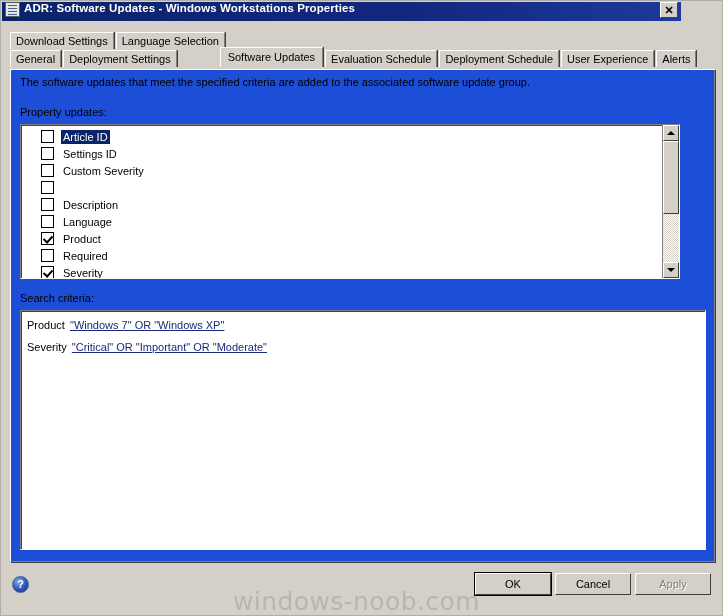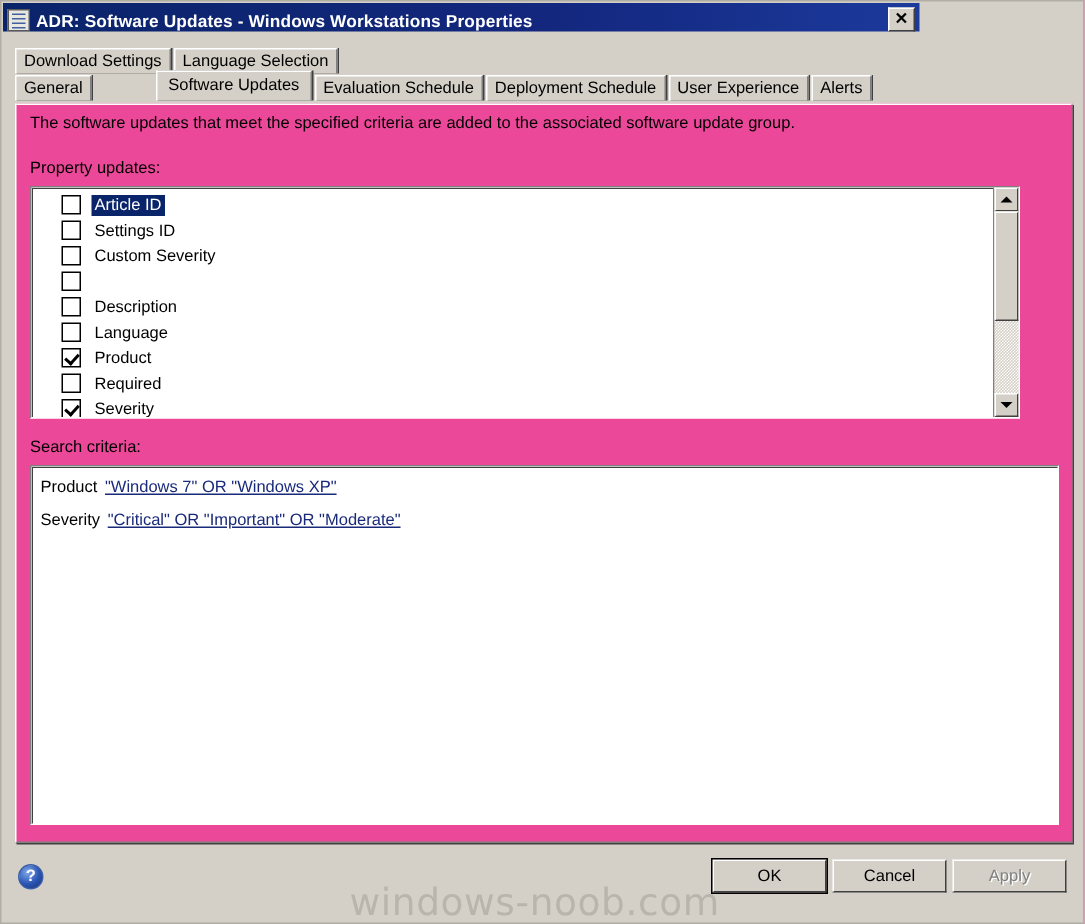--- a/index.html
+++ b/index.html
@@ -25,25 +25,25 @@
     height: 616px;
     background: #d4d0c8;
     border: 1px solid #b0ada5;
     box-sizing: border-box;
   }
 
   
   #titlebar {
     position: absolute;
     left: 1px; top: 1px;
-    width: 611px;
+    width: 679px;
     height: 19px;
     background: linear-gradient(to right, #0a246a 0%, #13277e 60%, #1c3a9c 100%);
     display: flex;
-    align-items: flex-end;
+    align-items: flex-start;
     box-sizing: border-box;
   }
   #title-icon {
     width: 15px; height: 15px;
     margin-left: 3px;
     margin-right: 4px;
     background: #e8e8e0;
     border: 1px solid #5a5a5a;
     box-sizing: border-box;
     position: relative;
@@ -126,21 +126,21 @@
     margin-left: 41px;
   }
 
   
   #tab-panel {
     position: absolute;
     left: 9px;
     top: 68px;
     width: 705px;
     height: 493px;
-    background: #ec4899;
+    background: #1d4ed8;
     border-top: 1px solid #ffffff;
     border-left: 1px solid #ffffff;
     border-right: 1px solid #808080;
     border-bottom: 1px solid #808080;
     box-sizing: border-box;
     box-shadow: 1px 1px 0 #404040;
   }
 
   #panel-description {
     position: absolute;
@@ -384,20 +384,21 @@
     <div id="close-button">✕</div>
   </div>
 
   <div id="tabs-area">
     <div class="tab-row tab-row-1">
       <div class="tab">Download Settings</div>
       <div class="tab">Language Selection</div>
     </div>
     <div class="tab-row tab-row-2">
       <div class="tab">General</div>
+      <div class="tab">Deployment Settings</div>
       <div class="tab active">Software Updates</div>
       <div class="tab">Evaluation Schedule</div>
       <div class="tab">Deployment Schedule</div>
       <div class="tab">User Experience</div>
       <div class="tab">Alerts</div>
     </div>
   </div>
 
   <div id="tab-panel">
 

